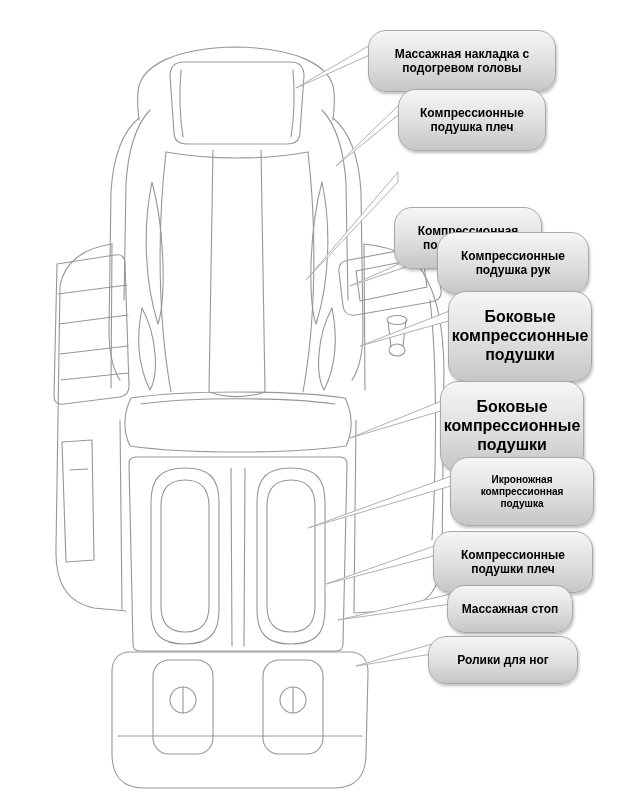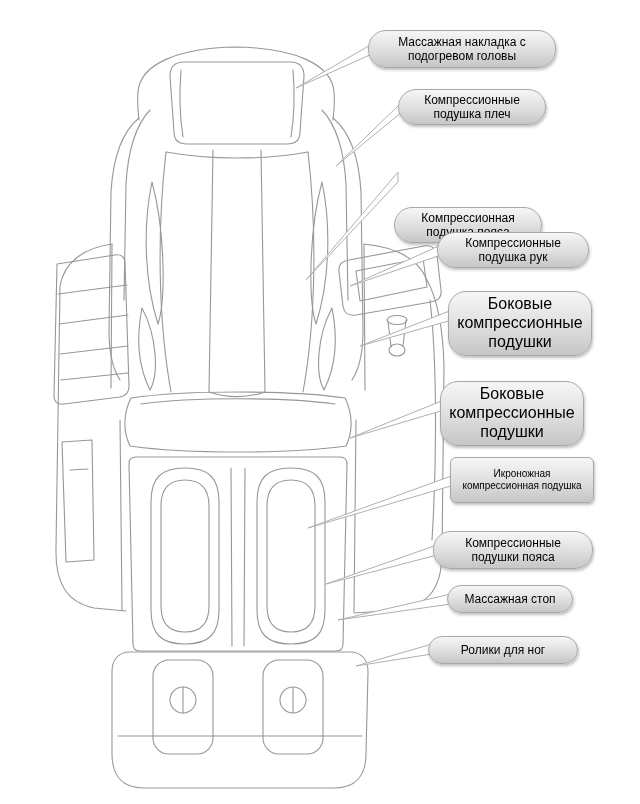--- a/index.html
+++ b/index.html
@@ -8,39 +8,39 @@
     width:640px;height:804px;
     background:#ffffff;
     font-family:"Liberation Sans", sans-serif;
     overflow:hidden;
   }
   #chair-svg{position:absolute;left:0;top:0;}
   .callout{
     position:absolute;
     display:flex;align-items:center;justify-content:center;
     text-align:center;
-    font-weight:normal;color:#000;
+    font-weight:bold;color:#000;
     background:linear-gradient(180deg,#f6f6f6 0%,#dedede 55%,#c6c6c6 100%);
     border:1px solid #a8a8a8;
     border-radius:18px;
     box-shadow:1px 2px 3px rgba(0,0,0,0.25);
-    padding:3px 10px;
+    padding:16px 10px;
     line-height:1.18;
     box-sizing:border-box;
   }
   .fs12{font-size:12px;}
   .fs11{font-size:16px;}
   .fs10{font-size:10px;}
   .c1{left:368px;top:30px;width:188px;min-height:38px;}
   .c2{left:398px;top:89px;width:148px;min-height:36px;}
   .c3{left:394px;top:159px;width:148px;min-height:36px;margin-top:48px;}
   .c4{left:437px;top:232px;width:152px;min-height:36px;}
   .c5{left:448px;top:291px;width:144px;min-height:48px;}
   .c6{left:440px;top:381px;width:144px;min-height:48px;}
-  .c7{left:450px;top:457px;width:144px;min-height:46px;border-radius:6px;}
+  .c7{left:450px;top:457px;width:144px;min-height:46px;}
   .c8{left:433px;top:531px;width:160px;min-height:38px;}
   .c9{left:447px;top:585px;width:126px;min-height:28px;}
   .c10{left:428px;top:636px;width:150px;min-height:28px;}
 </style>
 </head>
 <body>
 
 <div id="stage">
 
   <svg id="chair-svg" width="640" height="804" viewBox="0 0 640 804">
@@ -151,21 +151,21 @@
   <div class="callout c5 fs11">
     <span>Боковые компрессионные подушки</span>
   </div>
   <div class="callout c6 fs11">
     <span>Боковые компрессионные подушки</span>
   </div>
   <div class="callout c7 fs10">
     <span>Икроножная компрессионная подушка</span>
   </div>
   <div class="callout c8 fs12">
-    <span>Компрессионные подушки пояса</span>
+    <span>Компрессионные подушки плеч</span>
   </div>
   <div class="callout c9 fs12">
     <span>Массажная стоп</span>
   </div>
   <div class="callout c10 fs12">
     <span>Ролики для ног</span>
   </div>
 
 </div>
 

